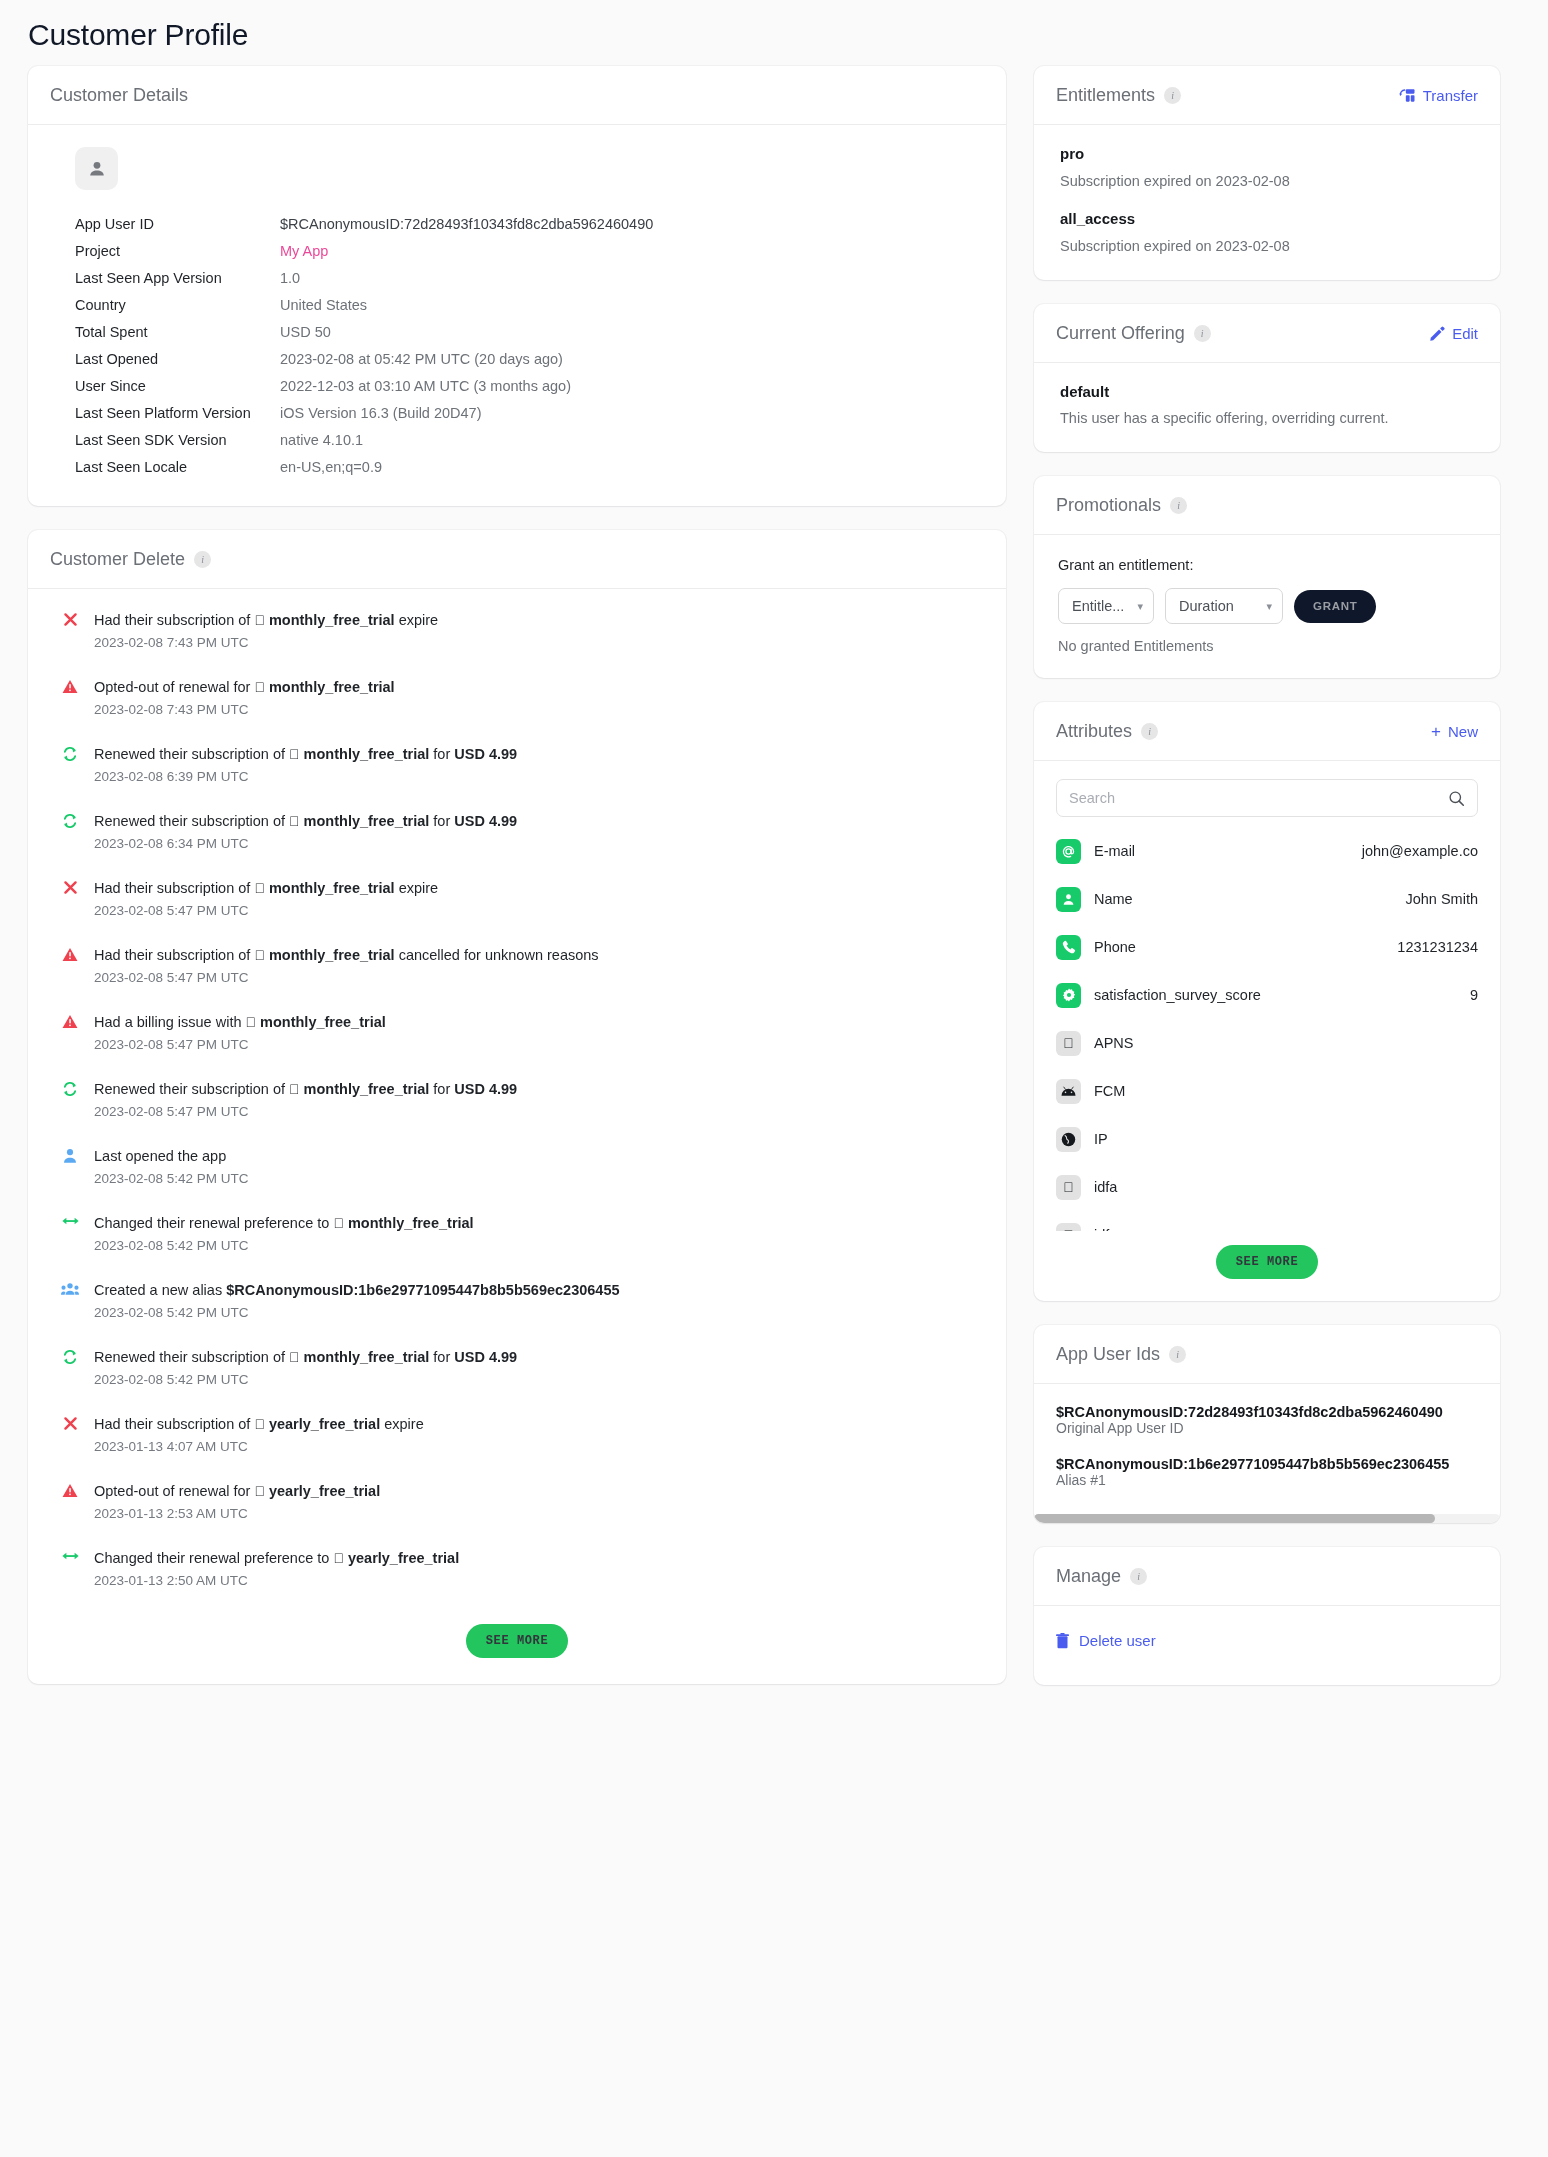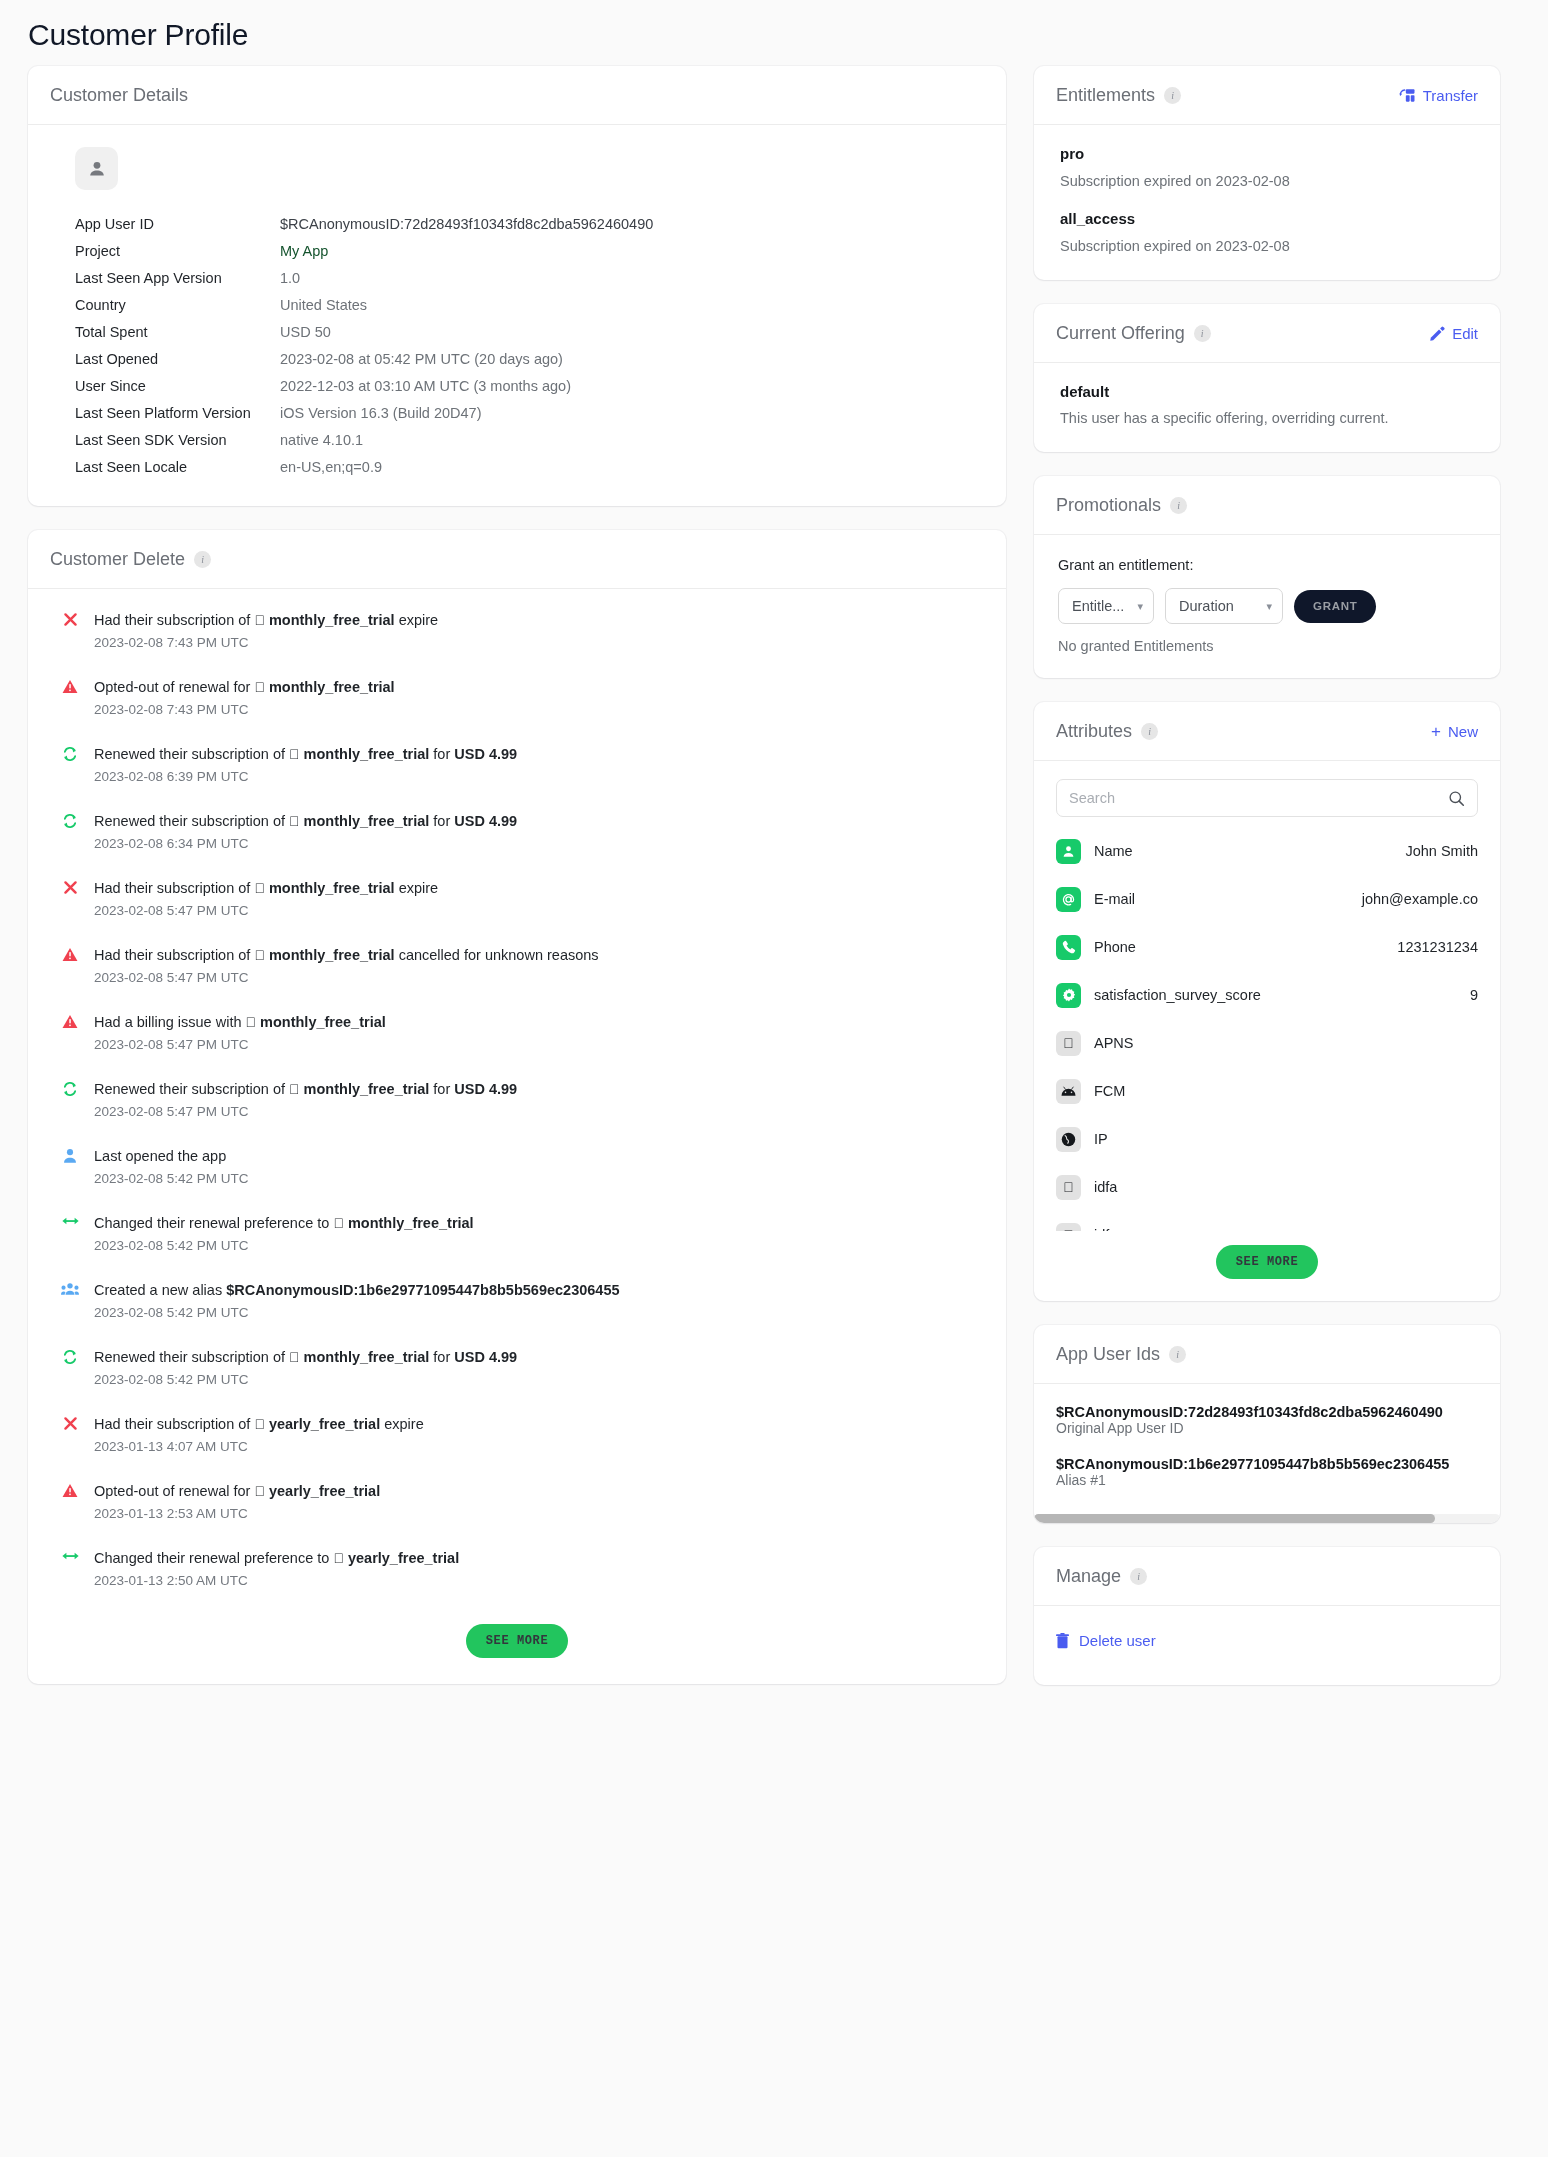--- a/index.html
+++ b/index.html
@@ -83,21 +83,21 @@
   }
   .detail-rows { padding-left: 25px; }
   .detail-row {
     display: flex;
     font-size: 14.5px;
     line-height: 22px;
     padding: 2.5px 0;
   }
   .detail-label { width: 205px; flex: 0 0 205px; color: #1f2328; }
   .detail-value { color: #6d7278; }
-  .detail-value.link { color: #14532d; cursor: pointer; }
+  .detail-value.link { color: #ec4899; cursor: pointer; }
   .detail-value.dark { color: #3c4148; }
 
   
   .history-list { padding: 8px 22px 0 22px; }
   .history-item {
     display: flex;
     gap: 14px;
     padding: 13px 0 14px 10px;
     align-items: flex-start;
   }
@@ -569,37 +569,37 @@
         <div class="search-wrap">
           <input class="search-input" placeholder="Search" style="">
           <svg width="17" height="17" viewBox="0 0 20 20">
             <circle cx="8.6" cy="8.6" r="6.1" fill="none" stroke="#4c5158" stroke-width="1.6"></circle>
             <path d="M13.1 13.1 L18 18" stroke="#4c5158" stroke-width="1.8" stroke-linecap="round"></path>
           </svg>
         </div>
         <div class="attr-list" id="attr-list">
             <div class="attr-row">
               <span class="attr-ico green">
+                <svg width="15" height="15" viewBox="0 0 18 18">
+        <circle cx="9" cy="9" r="3.1" fill="none" stroke="#fff" stroke-width="1.5"></circle>
+        <path d="M12.1 6.3 v4.4 c0 1.5 3 1.7 3-1.7 A6.1 6.1 0 1 0 11.6 14.8" fill="none" stroke="#fff" stroke-width="1.5" stroke-linecap="round"></path>
+                </svg>
+              </span>
+              <span class="attr-key">E-mail</span>
+              <span class="attr-val">john@example.co</span>
+            </div>
+            <div class="attr-row">
+              <span class="attr-ico green">
                 <svg width="13" height="13" viewBox="0 0 16 16">
         <circle cx="8" cy="4.6" r="3" fill="#fff"></circle>
                   <path d="M2 14.6 c0-3.1 2.6-4.7 6-4.7 s6 1.6 6 4.7z" fill="#fff"></path>
                 </svg>
               </span>
               <span class="attr-key">Name</span>
               <span class="attr-val">John Smith</span>
-            </div>
-            <div class="attr-row">
-              <span class="attr-ico green">
-                <svg width="15" height="15" viewBox="0 0 18 18">
-        <circle cx="9" cy="9" r="3.1" fill="none" stroke="#fff" stroke-width="1.5"></circle>
-        <path d="M12.1 6.3 v4.4 c0 1.5 3 1.7 3-1.7 A6.1 6.1 0 1 0 11.6 14.8" fill="none" stroke="#fff" stroke-width="1.5" stroke-linecap="round"></path>
-                </svg>
-              </span>
-              <span class="attr-key">E-mail</span>
-              <span class="attr-val">john@example.co</span>
             </div>
             <div class="attr-row">
               <span class="attr-ico green">
                 <svg width="14" height="14" viewBox="0 0 16 16">
         <path d="M3.1 1.2 a1.4 1.4 0 0 1 1.9.4 l1.5 2.3 a1.3 1.3 0 0 1-.3 1.7 l-1 .8 a9.6 9.6 0 0 0 4.4 4.4 l.8-1 a1.3 1.3 0 0 1 1.7-.3 l2.3 1.5 a1.4 1.4 0 0 1 .4 1.9 l-1 1.4 c-.7 1-2 1.2-3.2.7 A16.3 16.3 0 0 1 1.2 5.5 c-.5-1.2-.3-2.5.7-3.2z" fill="#fff"></path>
                 </svg>
               </span>
               <span class="attr-key">Phone</span>
               <span class="attr-val">1231231234</span>
             </div>

